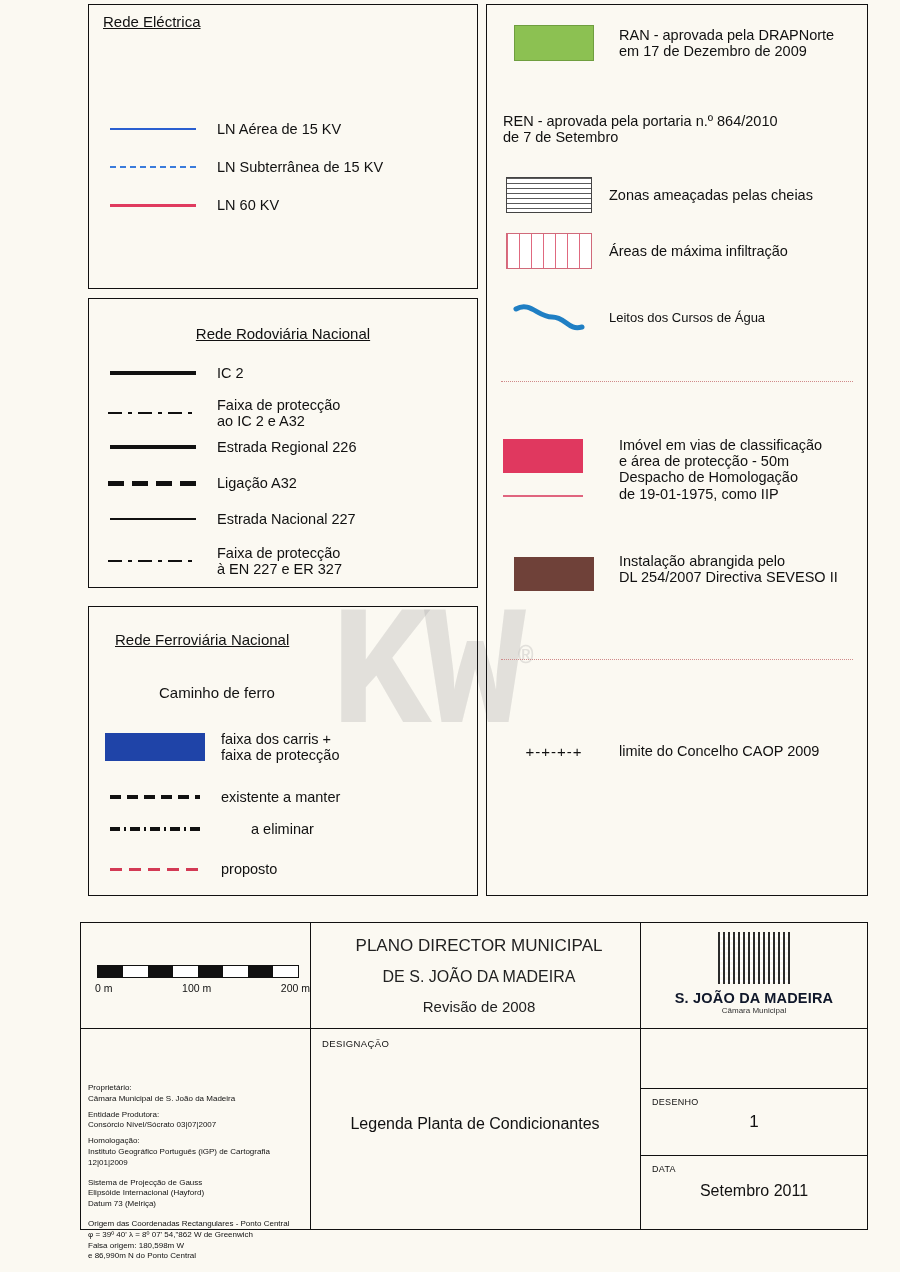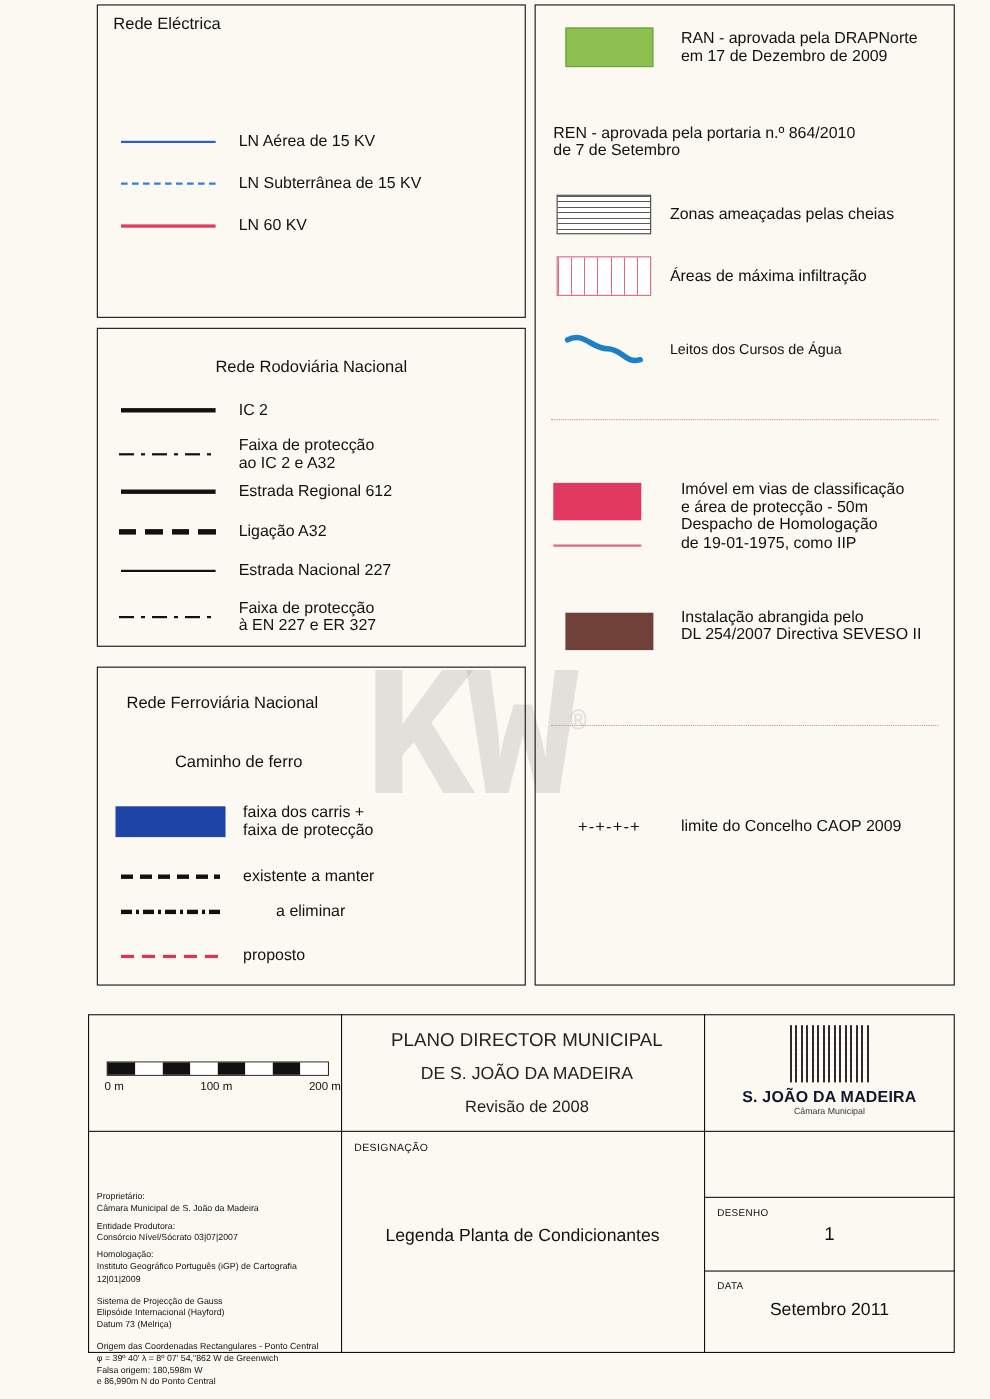--- a/index.html
+++ b/index.html
@@ -30,20 +30,21 @@
   .box{
     position:absolute;
     border:1px solid #111;
     background:transparent;
     box-sizing:border-box;
   }
   .box-title{
     font-size:15px;
     color:#111;
     padding:8px 0 0 14px;
+    text-decoration:underline;
   }
   .box-title.center{text-align:center;padding-left:0;}
 
   .row{
     display:flex;
     align-items:center;
     gap:14px;
   }
   .sym{
     flex:0 0 auto;
@@ -209,21 +210,21 @@
           <div class="ln-dashdot"></div>
         </div>
       <div class="lbl">Faixa de protecção
 ao IC 2 e A32</div>
     </div>
 
     <div class="row" style="position:absolute;left:14px;top:140px;width:370px;">
       <div class="sym" style="width:100px;">
           <div class="ln ln-black-thick"></div>
         </div>
-      <div class="lbl">Estrada Regional 612</div>
+      <div class="lbl">Estrada Regional 226</div>
     </div>
 
     <div class="row" style="position:absolute;left:14px;top:176px;width:370px;">
       <div class="sym" style="width:100px;">
           <div class="ln-bigdash"></div>
         </div>
       <div class="lbl">Ligação A32</div>
     </div>
 
     <div class="row" style="position:absolute;left:14px;top:212px;width:370px;">

